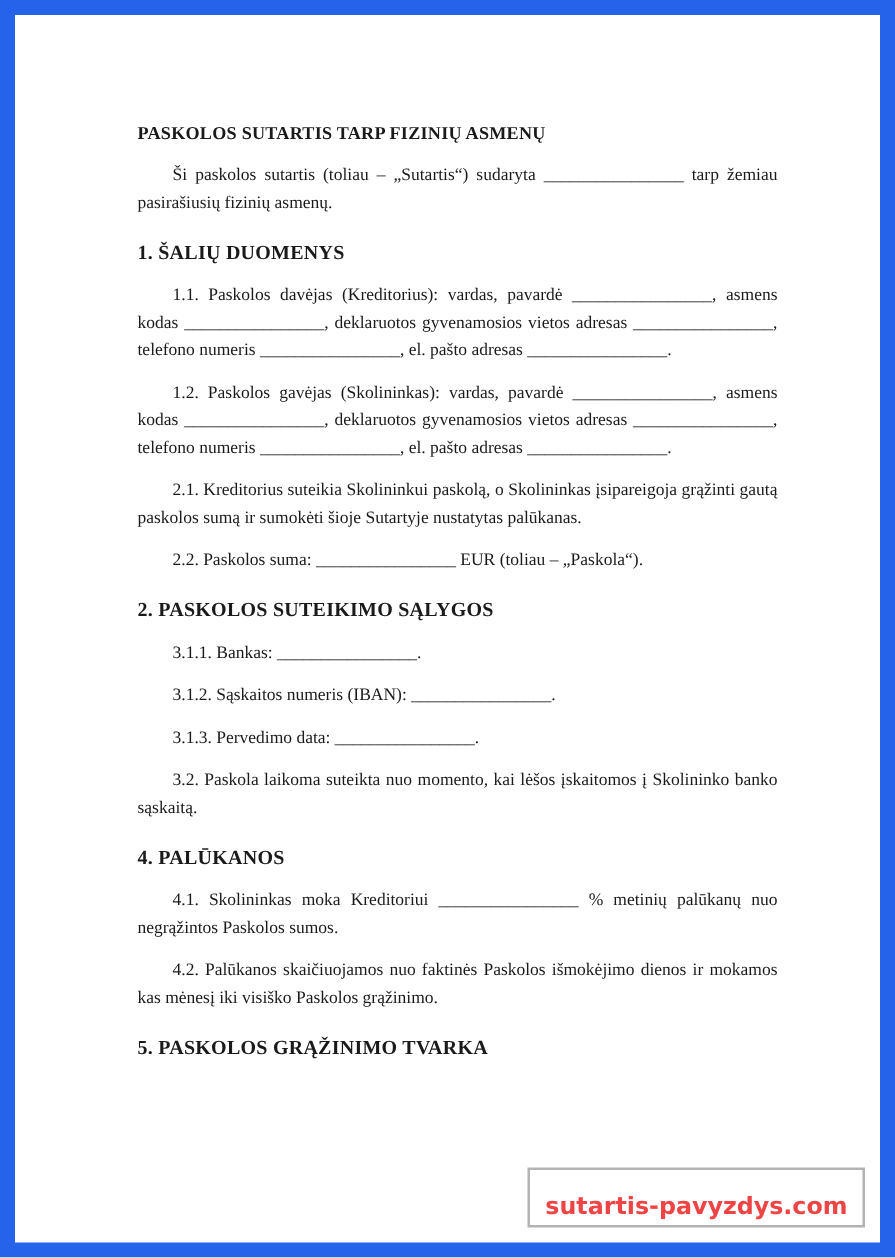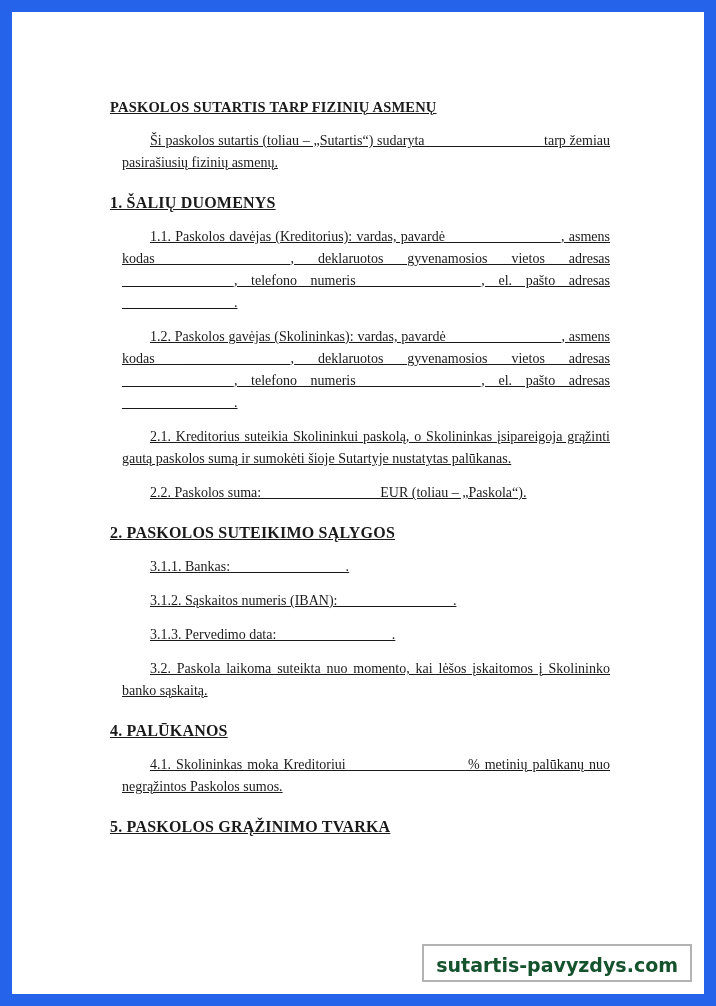--- a/index.html
+++ b/index.html
@@ -11,50 +11,49 @@
     background:#ffffff;
     overflow:hidden;
     font-family:"Liberation Serif","DejaVu Serif",serif;
     color:#1a1a1a;
   }
   .content{
     box-sizing:border-box;
     padding:84px 82px 0 98px;
     font-size:14px;
     line-height:22px;
-    text-decoration:underline;
   }
   .doc-title{
     font-size:14.5px;
     font-weight:bold;
     margin:0 0 12px 0;
     letter-spacing:.2px;
   }
   .section-heading{
     font-size:16px;
     font-weight:bold;
     margin:18px 0 12px 0;
     letter-spacing:.2px;
   }
   .para{
-    margin:12px 12px;
+    margin:12px 0;
     text-align:justify;
     text-indent:28px;
   }
   .watermark{
     position:absolute;
     right:12px;
     bottom:12px;
     background:#ffffff;
     border:2px solid #b3b3b3;
-    padding:8px 12px 4px 12px;
+    padding:18px 12px 4px 12px;
     font-family:"DejaVu Sans","Liberation Sans",sans-serif;
     font-weight:bold;
     font-size:19px;
-    color:#14532d;
+    color:#ef4444;
     cursor:pointer;
     white-space:nowrap;
   }
 </style>
 </head>
 <body>
 
 <div class="page">
   <div class="content">
 
@@ -70,20 +69,21 @@
     <p class="para">2.2. Paskolos suma: ________________ EUR (toliau – „Paskola“).</p>
 
     <h2 class="section-heading">2. PASKOLOS SUTEIKIMO SĄLYGOS</h2>
     <p class="para">3.1.1. Bankas: ________________.</p>
     <p class="para">3.1.2. Sąskaitos numeris (IBAN): ________________.</p>
     <p class="para">3.1.3. Pervedimo data: ________________.</p>
     <p class="para">3.2. Paskola laikoma suteikta nuo momento, kai lėšos įskaitomos į Skolininko banko sąskaitą.</p>
 
     <h2 class="section-heading">4. PALŪKANOS</h2>
     <p class="para">4.1. Skolininkas moka Kreditoriui ________________ % metinių palūkanų nuo negrąžintos Paskolos sumos.</p>
+    <p class="para">4.2. Palūkanos skaičiuojamos nuo faktinės Paskolos išmokėjimo dienos ir mokamos kas mėnesį iki visiško Paskolos grąžinimo.</p>
 
     <h2 class="section-heading">5. PASKOLOS GRĄŽINIMO TVARKA</h2>
 
   </div>
 
   <div class="watermark">
     <span>sutartis-pavyzdys.com</span>
   </div>
 </div>
 

